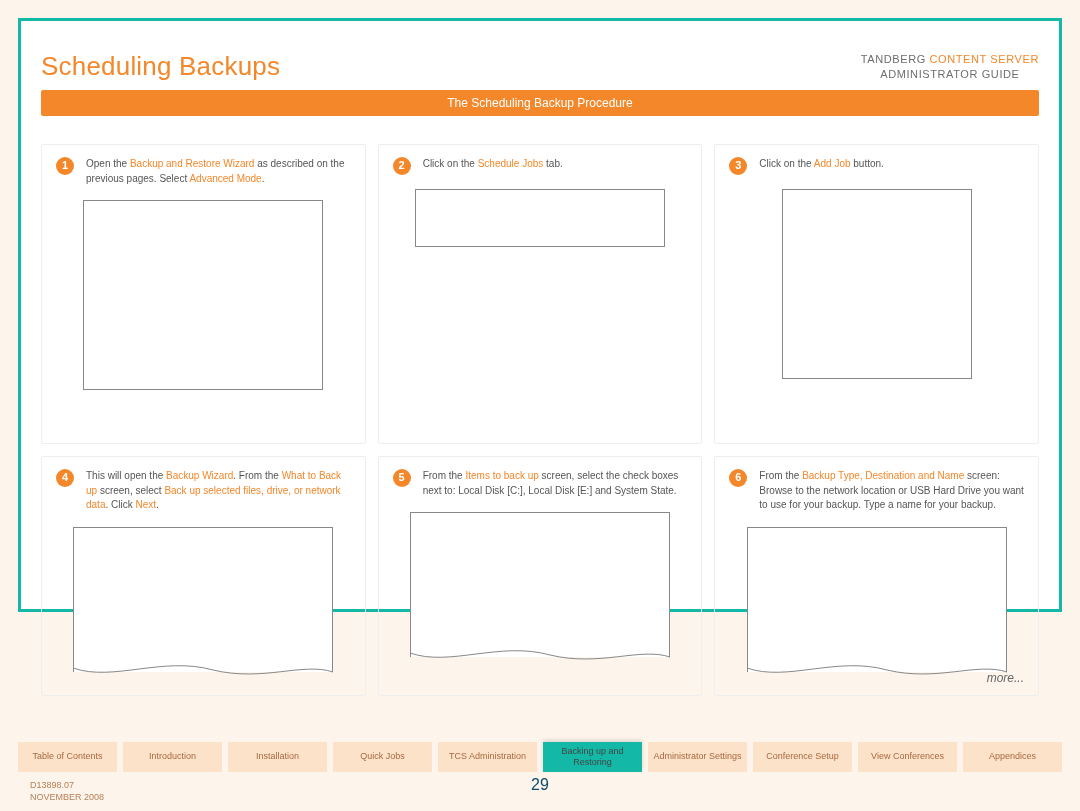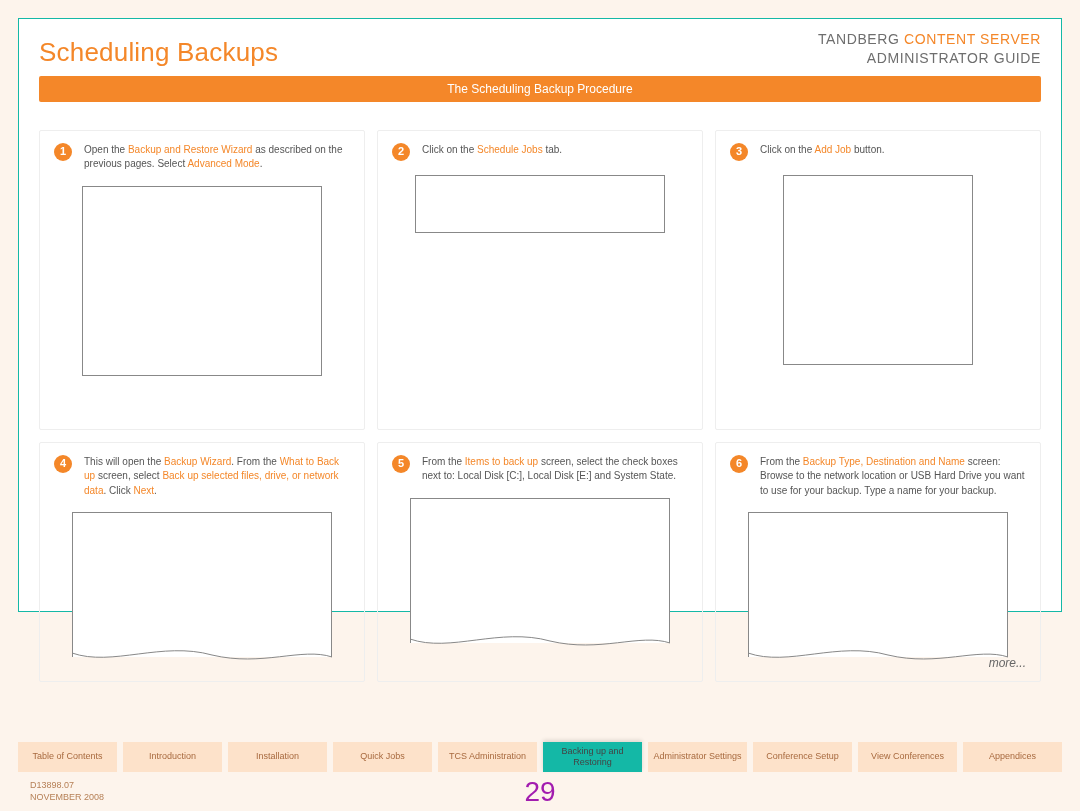--- a/index.html
+++ b/index.html
@@ -9,38 +9,38 @@
     color: #333;
     width: 1080px;
     height: 811px;
     overflow: hidden;
   }
   .page {
     background: #fff;
     margin: 18px;
     height: 594px;
     position: relative;
-    border: 1px solid #14b8a6;
-    padding: 11px 20px 50px 20px;
+    border: 3px solid #14b8a6;
+    padding: 30px 20px 50px 20px;
   }
   .header-row {
     display: flex;
     justify-content: space-between;
     align-items: flex-end;
     margin-bottom: 8px;
   }
   .page-title {
     font-size: 26px;
     font-weight: 400;
     color: #f48729;
     letter-spacing: 0.2px;
   }
   .brand-block {
-    text-align: right;
-    font-size: 14px;
+    text-align: center;
+    font-size: 11px;
     letter-spacing: 0.6px;
     line-height: 1.35;
     color: #6e6e6e;
     text-transform: uppercase;
   }
   .brand-block .orange { color: #f48729; }
   .section-bar {
     background: #f48729;
     color: #fff;
     text-align: center;
@@ -149,22 +149,22 @@
     left: 30px; right: 30px;
     top: 780px;
     display: flex;
     justify-content: space-between;
     align-items: flex-end;
     color: #b68057;
     font-size: 9px;
   }
   .footer .docnum { line-height: 1.3; }
   .footer .pagenum {
-    color: #a21caf;
-    font-size: 28px;
+    color: #0c4a6e;
+    font-size: 16px;
     position: absolute;
     left: 50%;
     transform: translateX(-50%);
     top: -4px;
   }
 </style>
 </head>
 <body>
 
 <div class="page">

